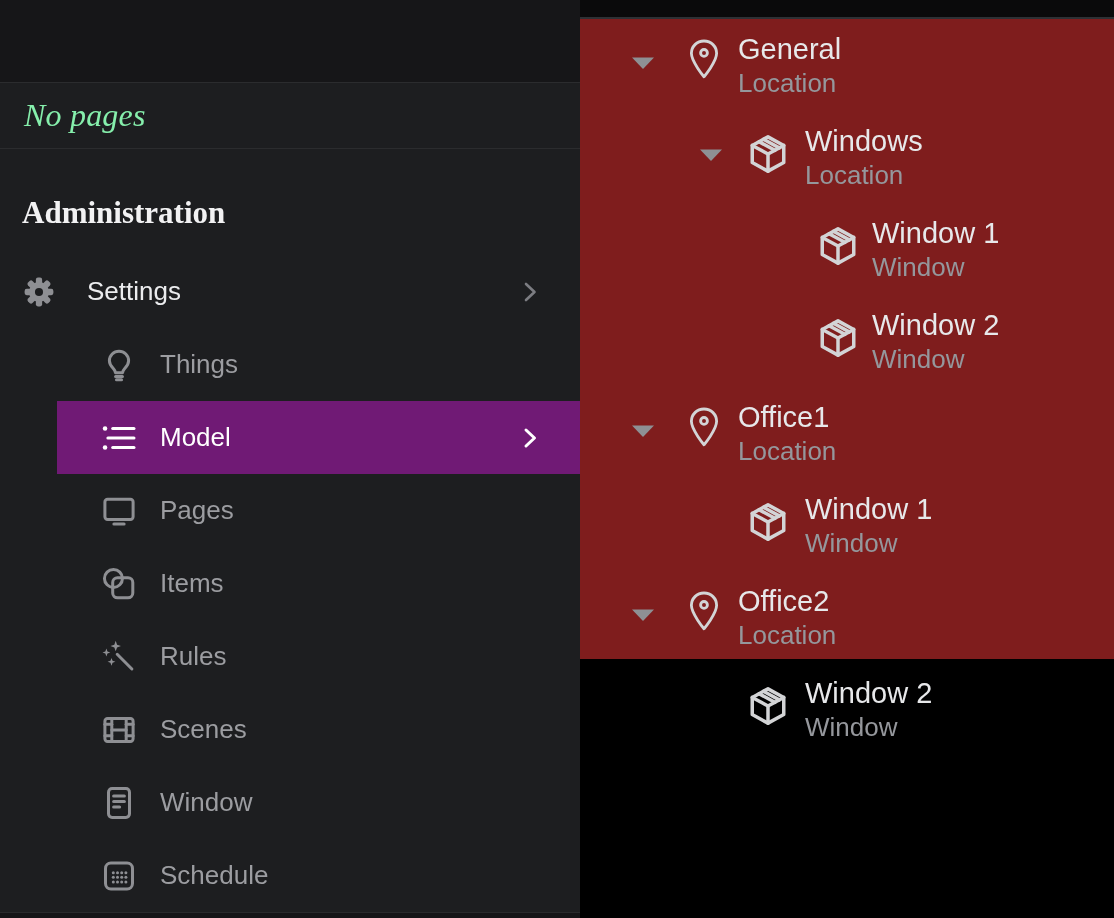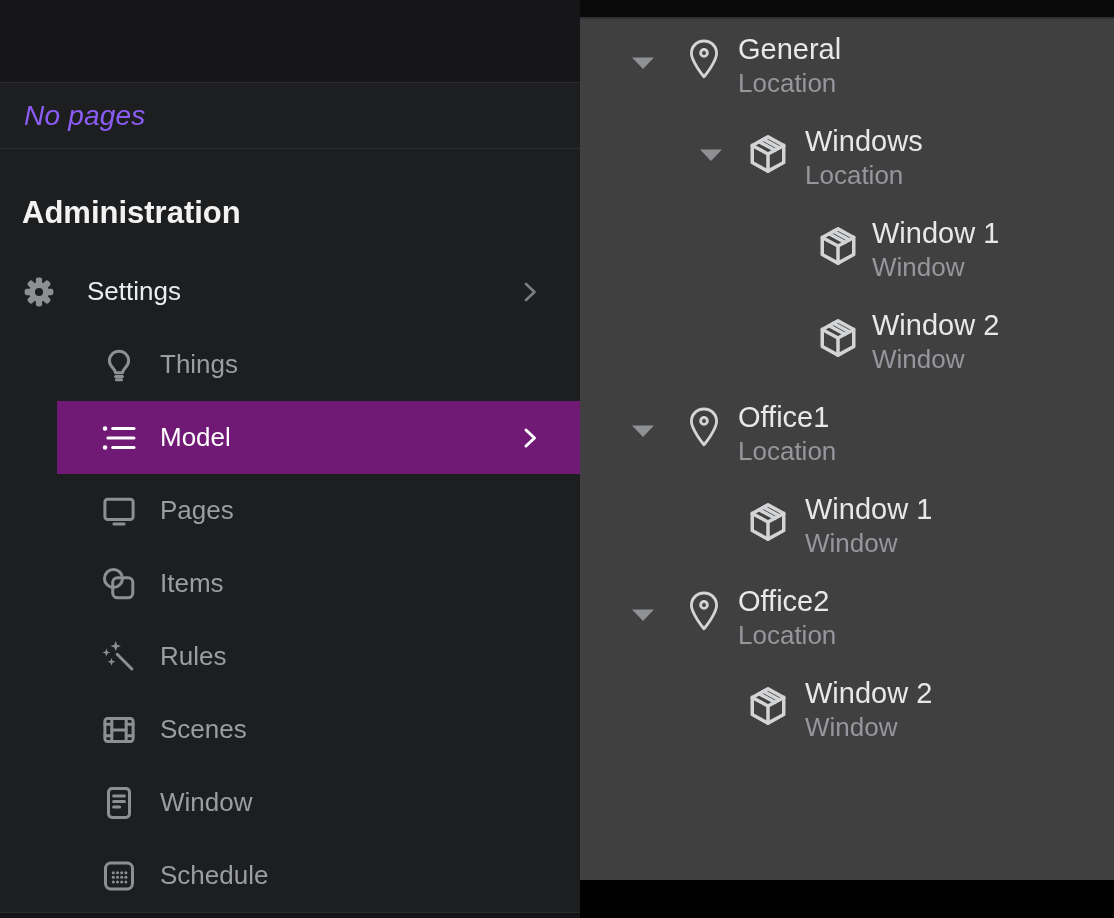--- a/index.html
+++ b/index.html
@@ -15,24 +15,24 @@
     display:flex; flex-direction:column; flex-shrink:0;
   }
   .sidebar-top {
     height:83px; background:#161618; border-bottom:1px solid #2b2c2e; flex-shrink:0;
   }
   .no-pages-row {
     height:66px; display:flex; align-items:center; padding-left:24px;
     border-bottom:1px solid #2b2c2e; flex-shrink:0;
   }
   .no-pages-row .txt {
-    font-style:italic; font-size:28px; color:#8b5cf6; letter-spacing:.2px;
+    font-style:italic; font-size:32px; color:#86efac; letter-spacing:.2px;font-family:Liberation Serif, serif;
   }
   .section-title {
-    margin:46px 0 0 22px; font-size:31px; font-weight:bold; color:#f2f2f3; flex-shrink:0;
+    margin:46px 0 0 22px; font-size:31px; font-weight:bold; color:#f2f2f3; flex-shrink:0;font-family:Liberation Serif, serif;
   }
   .menu { margin-top:24px; display:flex; flex-direction:column; }
   .menu-item {
     height:73px; display:flex; align-items:center; cursor:pointer; flex-shrink:0;
   }
   .menu-item.parent { padding-left:22px; }
   .menu-item.child  { margin-left:57px; padding-left:43px; }
   .mi-icon { display:flex; align-items:center; justify-content:center; flex-shrink:0; }
   .menu-item.parent .mi-icon { width:34px; margin-right:31px; }
   .menu-item.child  .mi-icon { width:37px; margin-right:23px; }
@@ -43,21 +43,21 @@
   .menu-item.selected .mi-label { color:#ffffff; }
   .icon-stroke { stroke:#8e8f93; fill:none; stroke-width:2; stroke-linecap:round; stroke-linejoin:round; }
   .icon-fill   { fill:#8e8f93; }
   .menu-item.selected .icon-stroke { stroke:#ffffff; }
   .menu-item.selected .icon-fill   { fill:#ffffff; }
   .sidebar-bottom {
     margin-top:auto; height:11px; background:#151517; border-top:1px solid #292a2c; flex-shrink:0;
   }
   
   .panel {
-    width:534px; height:880px; background:#404040; position:relative; flex-shrink:0;
+    width:534px; height:659px; background:#7f1d1d; position:relative; flex-shrink:0;
   }
   .panel-topbar { height:19px; background:#0a0a0b; border-bottom:2px solid #2e3135; }
   .tree { position:relative; padding-top:12px; }
   .tree-item { position:relative; height:92px; cursor:pointer; }
   .tree-item .arrow  { position:absolute; top:24px; display:flex; }
   .tree-item .t-icon { position:absolute; display:flex; }
   .tree-item .t-text { position:absolute; top:0; }
   .lvl0 .arrow  { left:50px; }
   .lvl0 .t-icon { left:107px; top:7px; }
   .lvl0 .t-text { left:158px; }

